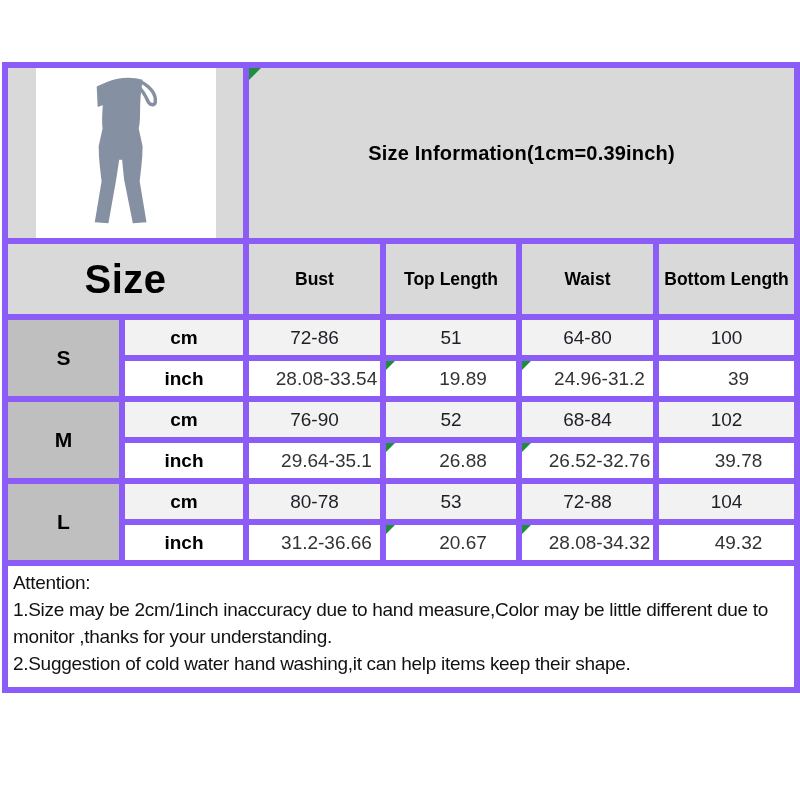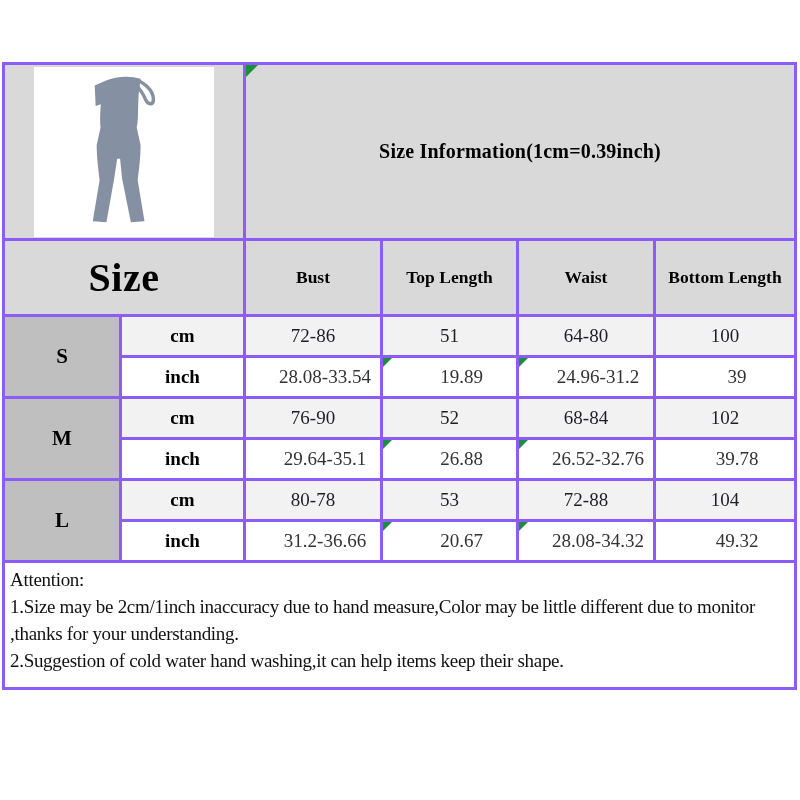--- a/index.html
+++ b/index.html
@@ -5,23 +5,23 @@
   html,body{
     margin:0;padding:0;width:800px;height:800px;background:#ffffff;
     font-family:"Liberation Sans",sans-serif;overflow:hidden;
   }
   .sheet{position:relative;width:800px;height:800px;background:#fff;}
   table.size-table{
     position:absolute;left:2px;top:62px;width:792px;
     border-collapse:collapse;table-layout:fixed;
   }
   td{
-    border:3px solid #8b5cf6;padding:0;margin:0;
+    border:6px solid #8b5cf6;padding:0;margin:0;
     text-align:center;vertical-align:middle;color:#000;
-    position:relative;overflow:hidden;font-family:Liberation Serif, serif;
+    position:relative;overflow:hidden;
   }
   tr.r-title{height:176px;}
   tr.r-head{height:76px;}
   tr.r-data{height:41px;}
   tr.r-att{height:127px;}
   td.img-cell{background:#d9d9d9;}
   .photo{
     width:180px;height:170px;background:#ffffff;margin:0 auto;
     display:flex;align-items:center;justify-content:center;
   }

